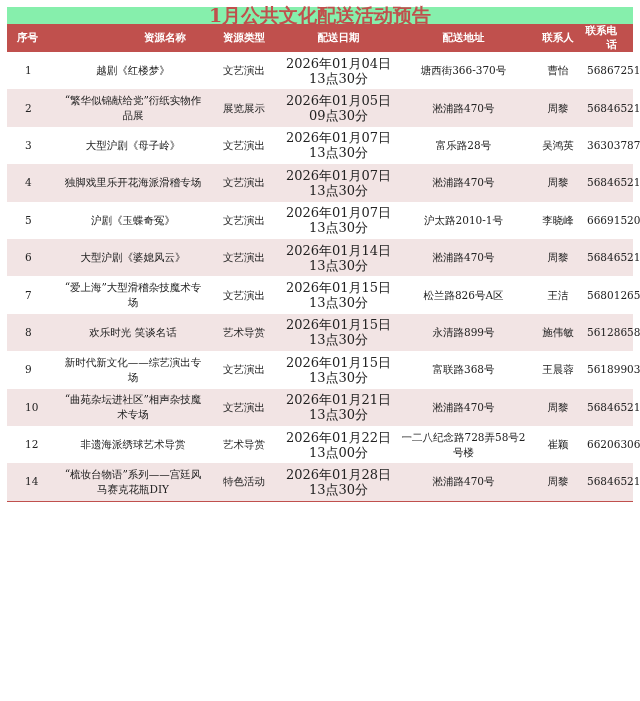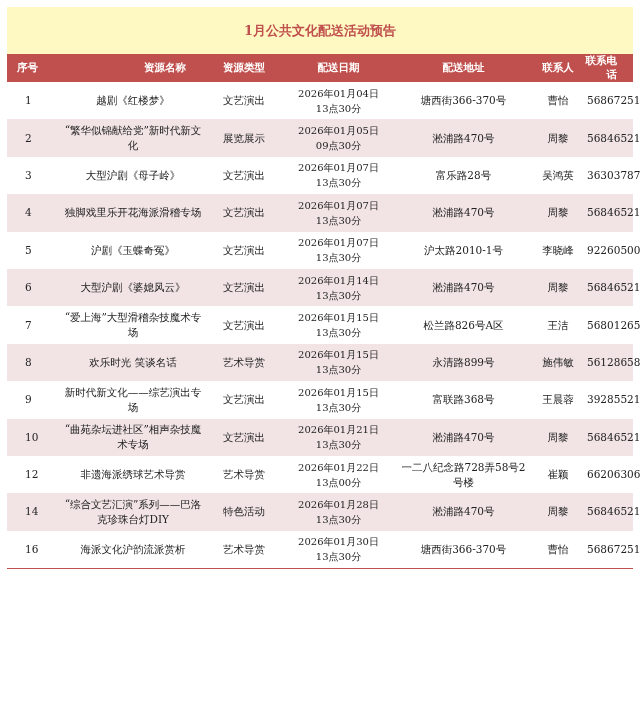--- a/index.html
+++ b/index.html
@@ -3,40 +3,40 @@
 <meta charset="utf-8">
 <style>
   html, body { margin: 0; padding: 0; background: #ffffff; }
   body {
     width: 640px; height: 701px; overflow: hidden;
     font-family: "DejaVu Serif", "Liberation Serif", serif;
     color: #222222;
   }
   .sheet { position: absolute; left: 7px; top: 7px; width: 626px; }
   .title-bar {
-    height: 47px; background: #fef9c3;
+    height: 17px; background: #86efac;
     display: flex; align-items: center; justify-content: center;
-    color: #c0504d; font-weight: bold; font-size: 13px;
+    color: #c0504d; font-weight: bold; font-size: 19px;
   }
   table { width: 626px; border-collapse: collapse; table-layout: fixed; }
   thead th {
     background: #c0504d; color: #ffffff; font-weight: bold;
     font-size: 10.5px; height: 22px; padding: 0;
   }
   tbody td {
     font-size: 10.5px; text-align: center; vertical-align: middle;
     padding: 0 2px; line-height: 15px; height: 37.4px;
   }
   tbody tr:nth-child(even) td { background: #f2e4e4; }
   tbody tr:last-child td { border-bottom: 1px solid #c0504d; }
   th.c-no, td.c-no { text-align: left; padding-left: 10px; }
   td.c-no { padding-left: 18px; }
   th.c-name { text-align: center; padding-left: 64px; }
   td.c-name { padding: 0 4px; }
-  .c-date { font-size: 10px; }
+  .c-date { font-size: 13px; }
   td.c-tel { text-align: left; padding-right: 4px; }
   th.c-tel { text-align: right; padding-right: 16px; }
   .date-line { display: block; }
   .time-line { display: block; }
 </style>
 </head>
 <body>
 
 <div class="sheet">
   <div class="title-bar">1月公共文化配送活动预告</div>
@@ -69,21 +69,21 @@
           <td class="c-date">
             <span class="date-line">2026年01月04日</span>
             <span class="time-line">13点30分</span>
           </td>
           <td class="c-addr">塘西街366-370号</td>
           <td class="c-contact">曹怡</td>
           <td class="c-tel">56867251</td>
         </tr>
         <tr>
           <td class="c-no">2</td>
-          <td class="c-name">“繁华似锦献给党”新时代新文化</td>
+          <td class="c-name">“繁华似锦献给党”衍纸实物作品展</td>
           <td class="c-type">展览展示</td>
           <td class="c-date">
             <span class="date-line">2026年01月05日</span>
             <span class="time-line">09点30分</span>
           </td>
           <td class="c-addr">淞浦路470号</td>
           <td class="c-contact">周黎</td>
           <td class="c-tel">56846521</td>
         </tr>
         <tr>
@@ -113,21 +113,21 @@
         <tr>
           <td class="c-no">5</td>
           <td class="c-name">沪剧《玉蝶奇冤》</td>
           <td class="c-type">文艺演出</td>
           <td class="c-date">
             <span class="date-line">2026年01月07日</span>
             <span class="time-line">13点30分</span>
           </td>
           <td class="c-addr">沪太路2010-1号</td>
           <td class="c-contact">李晓峰</td>
-          <td class="c-tel">92260500</td>
+          <td class="c-tel">66691520</td>
         </tr>
         <tr>
           <td class="c-no">6</td>
           <td class="c-name">大型沪剧《婆媳风云》</td>
           <td class="c-type">文艺演出</td>
           <td class="c-date">
             <span class="date-line">2026年01月14日</span>
             <span class="time-line">13点30分</span>
           </td>
           <td class="c-addr">淞浦路470号</td>
@@ -161,21 +161,21 @@
         <tr>
           <td class="c-no">9</td>
           <td class="c-name">新时代新文化——综艺演出专场</td>
           <td class="c-type">文艺演出</td>
           <td class="c-date">
             <span class="date-line">2026年01月15日</span>
             <span class="time-line">13点30分</span>
           </td>
           <td class="c-addr">富联路368号</td>
           <td class="c-contact">王晨蓉</td>
-          <td class="c-tel">39285521</td>
+          <td class="c-tel">56189903</td>
         </tr>
         <tr>
           <td class="c-no">10</td>
           <td class="c-name">“曲苑杂坛进社区”相声杂技魔术专场</td>
           <td class="c-type">文艺演出</td>
           <td class="c-date">
             <span class="date-line">2026年01月21日</span>
             <span class="time-line">13点30分</span>
           </td>
           <td class="c-addr">淞浦路470号</td>
@@ -189,37 +189,25 @@
           <td class="c-date">
             <span class="date-line">2026年01月22日</span>
             <span class="time-line">13点00分</span>
           </td>
           <td class="c-addr">一二八纪念路728弄58号2号楼</td>
           <td class="c-contact">崔颖</td>
           <td class="c-tel">66206306</td>
         </tr>
         <tr>
           <td class="c-no">14</td>
-          <td class="c-name">“综合文艺汇演”系列——巴洛克珍珠台灯DIY</td>
+          <td class="c-name">“梳妆台物语”系列——宫廷风马赛克花瓶DIY</td>
           <td class="c-type">特色活动</td>
           <td class="c-date">
             <span class="date-line">2026年01月28日</span>
             <span class="time-line">13点30分</span>
           </td>
           <td class="c-addr">淞浦路470号</td>
           <td class="c-contact">周黎</td>
           <td class="c-tel">56846521</td>
-        </tr>
-        <tr>
-          <td class="c-no">16</td>
-          <td class="c-name">海派文化沪韵流派赏析</td>
-          <td class="c-type">艺术导赏</td>
-          <td class="c-date">
-            <span class="date-line">2026年01月30日</span>
-            <span class="time-line">13点30分</span>
-          </td>
-          <td class="c-addr">塘西街366-370号</td>
-          <td class="c-contact">曹怡</td>
-          <td class="c-tel">56867251</td>
         </tr>
       </tbody>
   </table>
 </div>
 
 </body></html>

